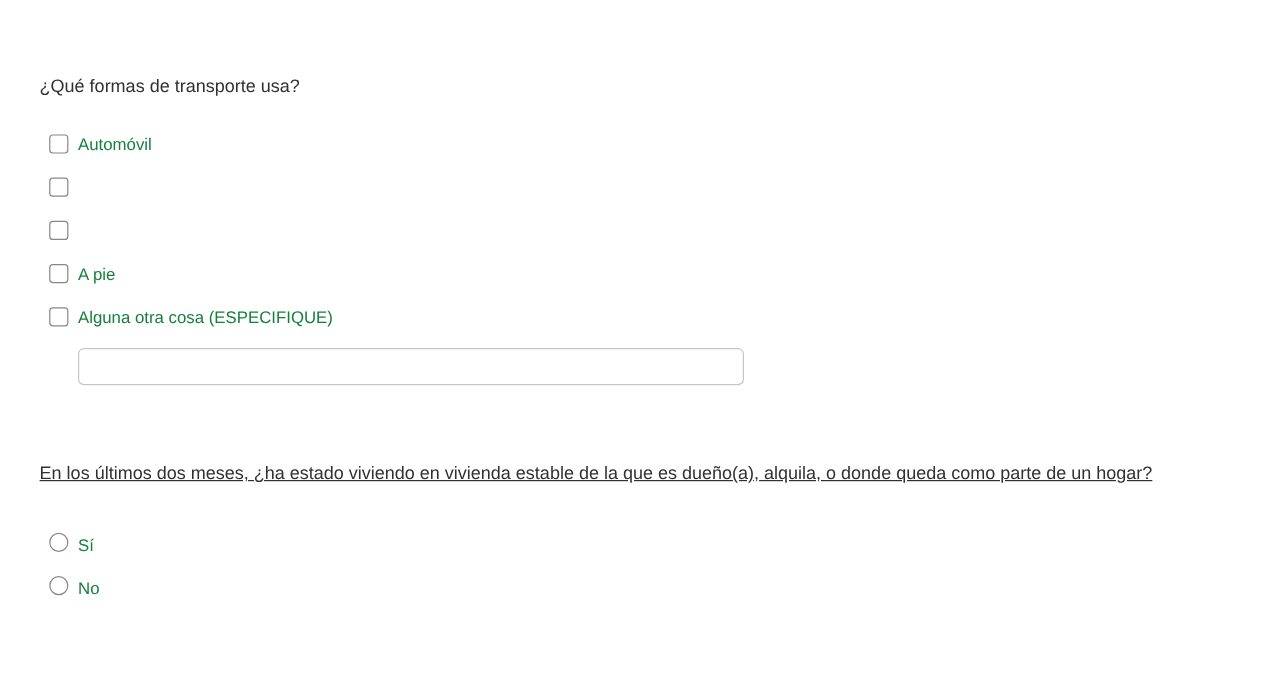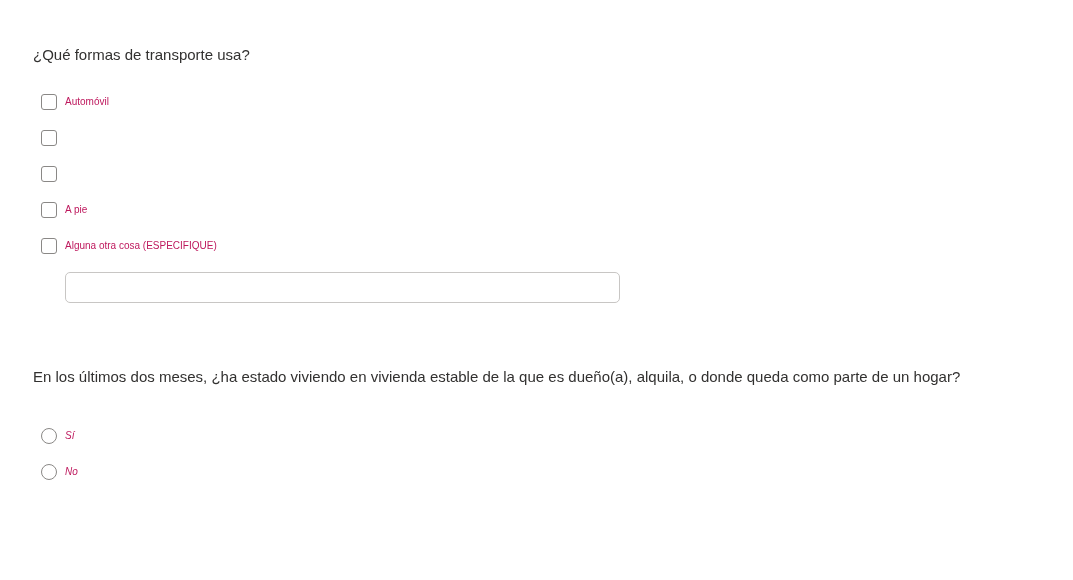--- a/index.html
+++ b/index.html
@@ -15,21 +15,21 @@
     padding: 14px 30px 0 33px;
   }
   .intro-text {
     font-size: 15px;
     line-height: 20px;
   }
   .question-title {
     font-size: 15px;
     line-height: 20px;
   }
-  .q1-title { margin-top: 31px; }
+  .q1-title { margin-top: 49px; }
   .instruction {
     margin-top: 29px;
     font-style: italic;
     font-size: 13.5px;
     line-height: 18px;
     color: #323130;
   }
   .options-group { margin-top: 27px; }
   .option-row {
     display: flex;
@@ -50,48 +50,46 @@
   .radio {
     width: 16px;
     height: 16px;
     border: 1px solid #8a8886;
     border-radius: 50%;
     background: #ffffff;
     flex: 0 0 auto;
   }
   .option-label {
     margin-left: 8px;
-    font-size: 10px;
+    font-size: 14px;
     line-height: 20px;
-    color: #be185d;
+    color: #15803d;
   }
   .other-input {
     display: block;
     margin: 12px 0 0 32px;
     width: 555px;
     height: 31px;
     border: 1px solid #c8c6c4;
     border-radius: 5px;
     background: #ffffff;
     font-family: "Liberation Sans", "DejaVu Sans", sans-serif;
     font-size: 14px;
     color: #323130;
     padding: 0 10px;
     outline: none;
   }
-  .q2-title { margin-top: 64px; }
+  .q2-title { margin-top: 64px; text-decoration: underline; }
   .radio-group { margin-top: 39px; }
   .radio-row {
     display: flex;
-    align-items: center;
     height: 20px;
     margin-bottom: 16px;
     padding-left: 8px;
     cursor: pointer;
-    font-style: italic;
   }
 </style>
 </head>
 <body>
 
 <div class="page">
 
 
   <div class="question-title q1-title">¿Qué formas de transporte usa?</div>
 

